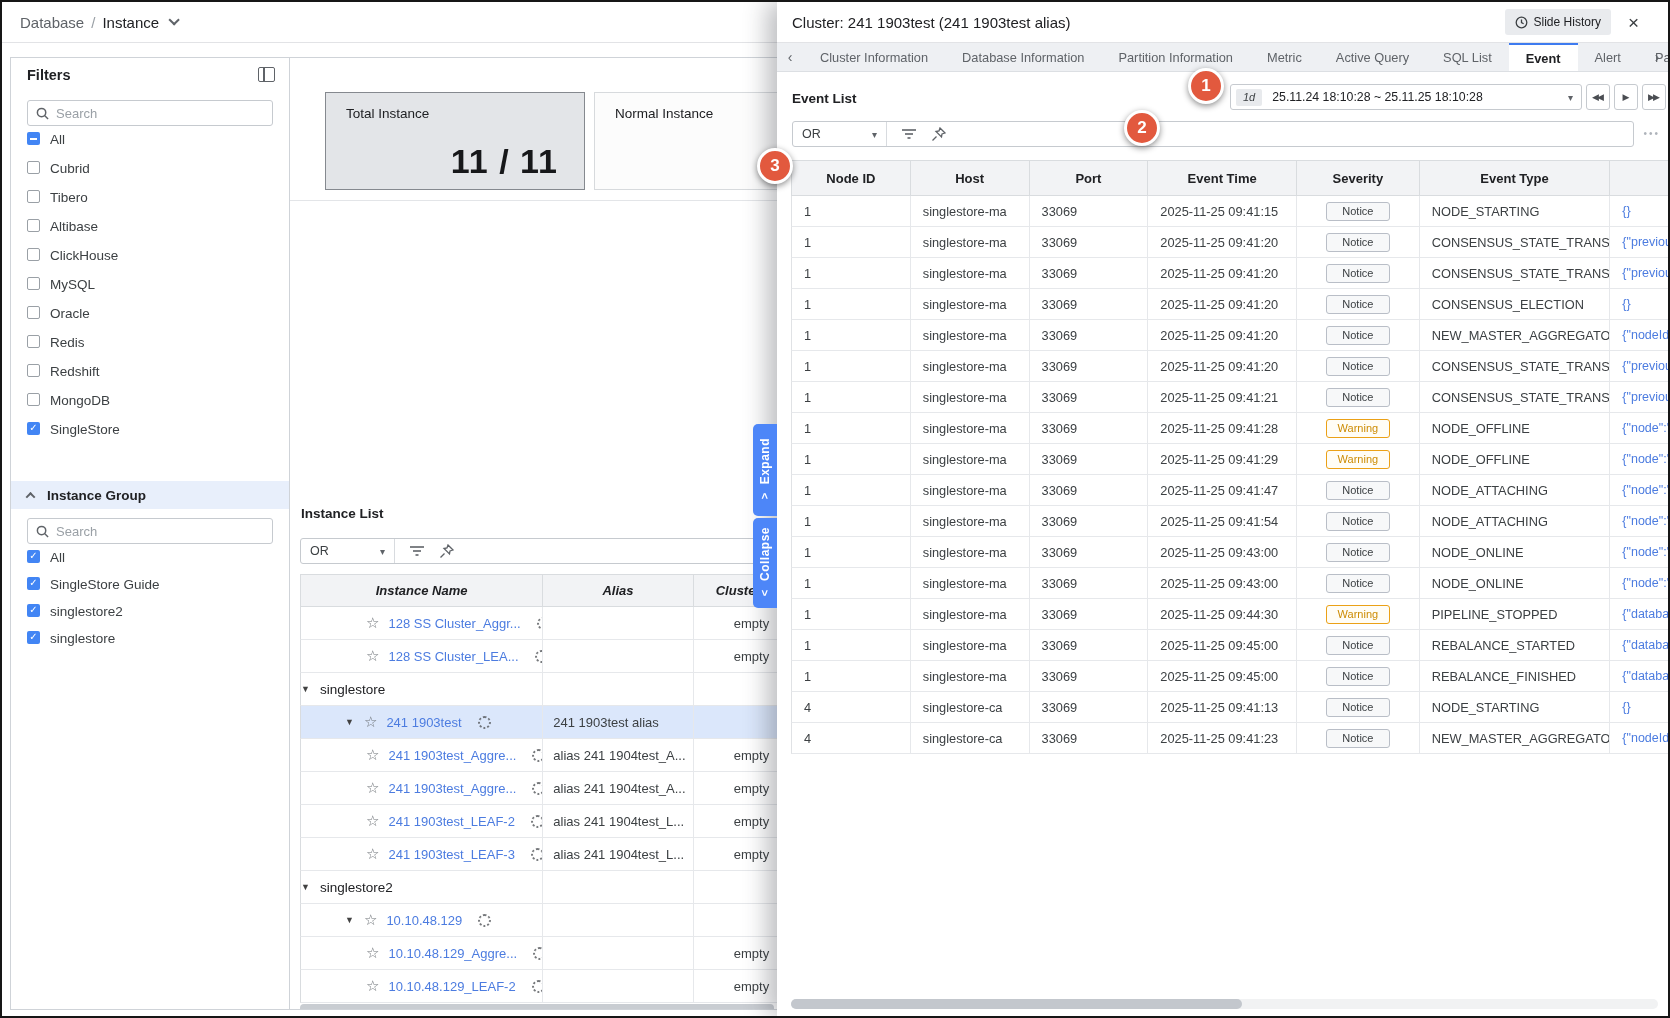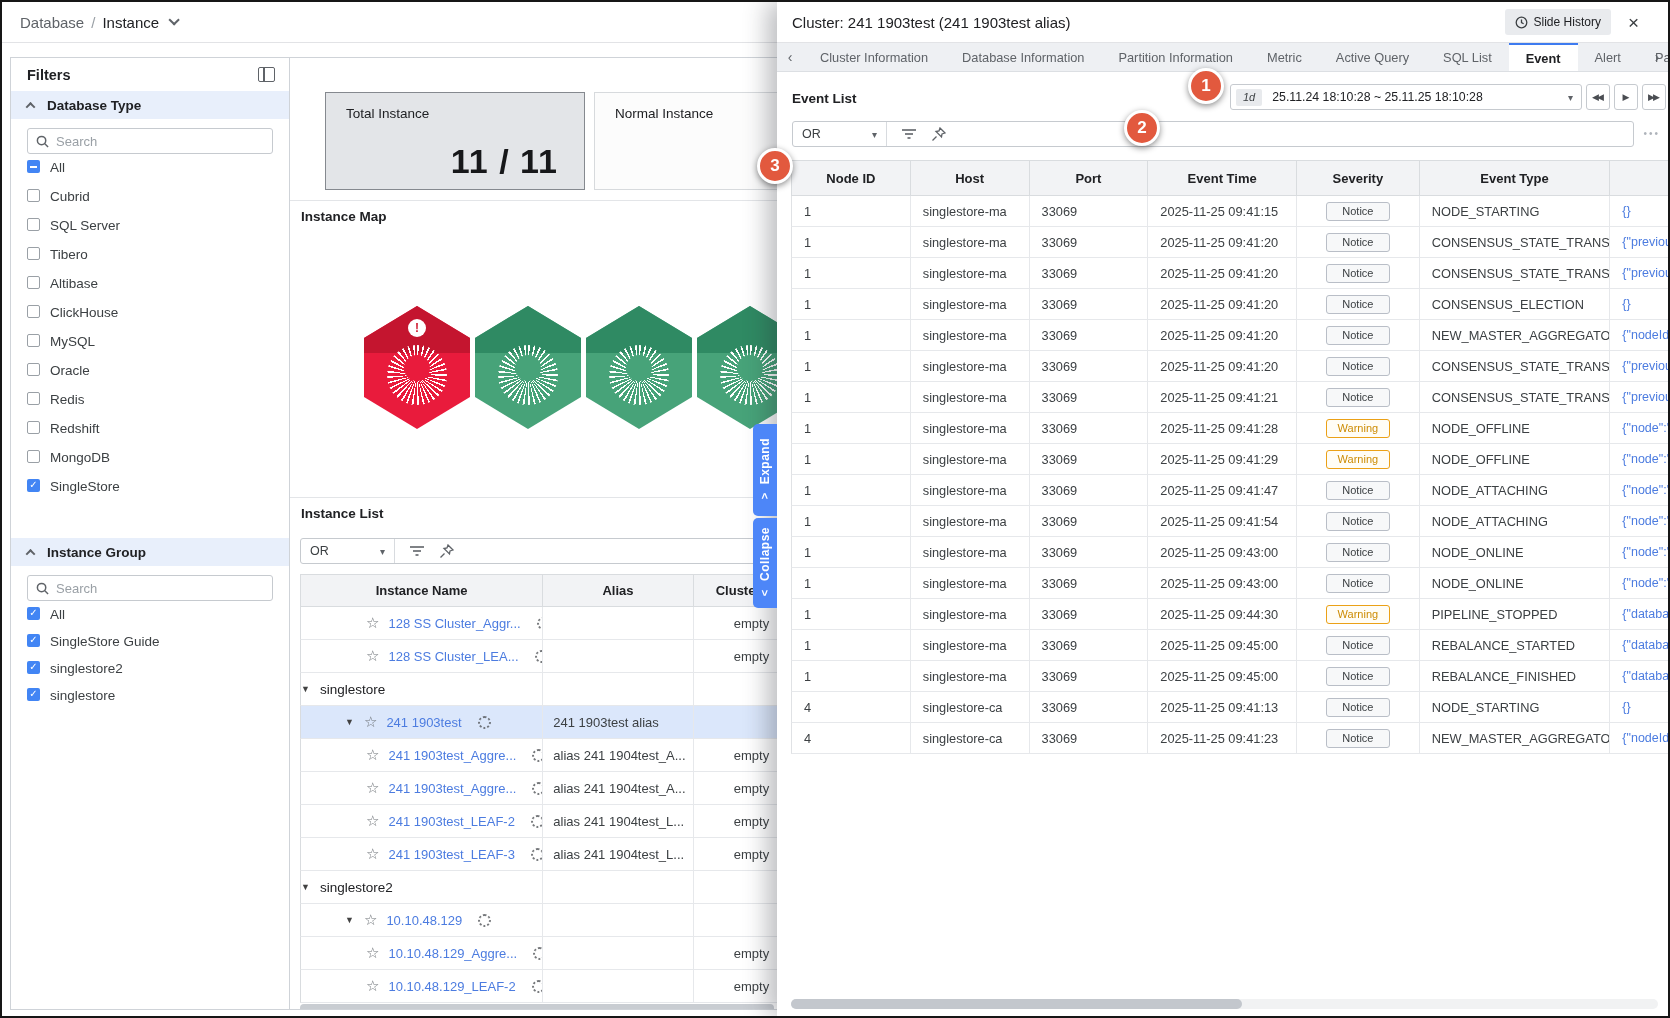--- a/index.html
+++ b/index.html
@@ -76,21 +76,21 @@
 
   .ilist-sect { position:absolute; left:0; top:440px; right:0; bottom:0; }
   .filterbar { height:26px; border:1px solid #c6cacf; border-radius:3px; background:#fff; display:flex; align-items:center; }
   .mid-filterbar { position:absolute; left:10px; top:40px; width:600px; }
   .op-select { width:94px; height:100%; display:flex; align-items:center; justify-content:space-between; padding:0 9px; border-right:1px solid #d8dbdf; cursor:pointer; }
   .op-text { font-size:12.5px; color:#3c4043; }
   .caret { font-size:10px; color:#5f6368; }
   .fb-icon { margin-left:14px; display:flex; align-items:center; cursor:pointer; }
 
   .itable { position:absolute; left:10px; top:76px; width:624px; }
-  .ihead { display:flex; background:#f2f3f5; border:1px solid #d9dcdf; height:33px; }
+  .ihead { display:flex; background:#f2f3f5; border:1px solid #d9dcdf; height:33px;font-style:italic; }
   .ihcell { font-size:13px; font-weight:bold; display:flex; align-items:center; justify-content:center; border-right:1px solid #d9dcdf; }
   .ihcell:last-child { border-right:none; justify-content:flex-start; padding-left:22px; }
   .ic0 { width:243px; } .ic1 { width:151px; } .ic2 { width:230px; }
   .irow { display:flex; height:33px; border-bottom:1px solid var(--row-border); border-left:1px solid #d9dcdf; border-right:1px solid #d9dcdf; background:#fff; }
   .irow.sel { background:var(--sel-row); }
   .icell { display:flex; align-items:center; font-size:13px; color:#3c4043; border-right:1px solid var(--row-border); overflow:hidden; white-space:nowrap; }
   .icell:last-child { border-right:none; }
   .icell.alias { padding-left:10px; }
   .icell.cluster { padding-left:40px; }
   .tri { font-size:9px; color:#424242; margin-right:10px; }
@@ -167,43 +167,35 @@
     <span class="crumb-caret"></span>
   </div>
 
   <div class="main-wrap">
 
     <div class="sidebar">
       <div class="sb-title-row">
         <span class="sb-title">Filters</span>
         <span class="panel-collapse"></span>
       </div>
-      <div class="sb-section">
-        <span class="sect-chevron"></span>
-        <span class="sect-label">Database Type</span>
-      </div>
       <div class="search-box">
         <svg width="13" height="13" viewBox="0 0 14 14">
             <circle cx="6" cy="6" r="4.5" fill="none" stroke="#5f6368" stroke-width="1.6"></circle>
             <line x1="9.5" y1="9.5" x2="13" y2="13" stroke="#5f6368" stroke-width="1.6"></line>
           </svg>
         <input placeholder="Search" style="">
       </div>
       <div class="check-list" id="dbtype-list">
           <div class="check-row">
             <span class="cb indeterminate"></span>
             <span class="cb-label">All</span>
           </div>
           <div class="check-row">
             <span class="cb unchecked"></span>
             <span class="cb-label">Cubrid</span>
-          </div>
-          <div class="check-row">
-            <span class="cb unchecked"></span>
-            <span class="cb-label">SQL Server</span>
           </div>
           <div class="check-row">
             <span class="cb unchecked"></span>
             <span class="cb-label">Tibero</span>
           </div>
           <div class="check-row">
             <span class="cb unchecked"></span>
             <span class="cb-label">Altibase</span>
           </div>
           <div class="check-row">
@@ -271,46 +263,20 @@
       <div class="cards-sect">
         <div class="card card-total">
           <span class="card-label">Total Instance</span>
           <span class="card-value">11 / 11</span>
         </div>
         <div class="card card-normal">
           <span class="card-label">Normal Instance</span>
         </div>
       </div>
 
-      <div class="map-sect">
-        <span class="sect-title">Instance Map</span>
-        <div class="hex-row" id="hex-row">
-            <div class="hex critical" style="left: 74px;">
-              <div class="cap"></div>
-              <div class="burst"></div>
-              <div class="burst-hole"></div>
-              <div class="hex-alert">!</div>
-            </div>
-            <div class="hex normal" style="left: 185px;">
-              <div class="cap"></div>
-              <div class="burst"></div>
-              <div class="burst-hole"></div>
-            </div>
-            <div class="hex normal" style="left: 296px;">
-              <div class="cap"></div>
-              <div class="burst"></div>
-              <div class="burst-hole"></div>
-            </div>
-            <div class="hex normal" style="left: 407px;">
-              <div class="cap"></div>
-              <div class="burst"></div>
-              <div class="burst-hole"></div>
-            </div>
-          </div>
-      </div>
 
       <div class="ilist-sect">
         <span class="sect-title">Instance List</span>
         <div class="filterbar mid-filterbar">
           <div class="op-select">
             <span class="op-text">OR</span>
             <span class="caret">▾</span>
           </div>
           <span class="fb-icon">
             <svg width="16" height="12" viewBox="0 0 16 12">

